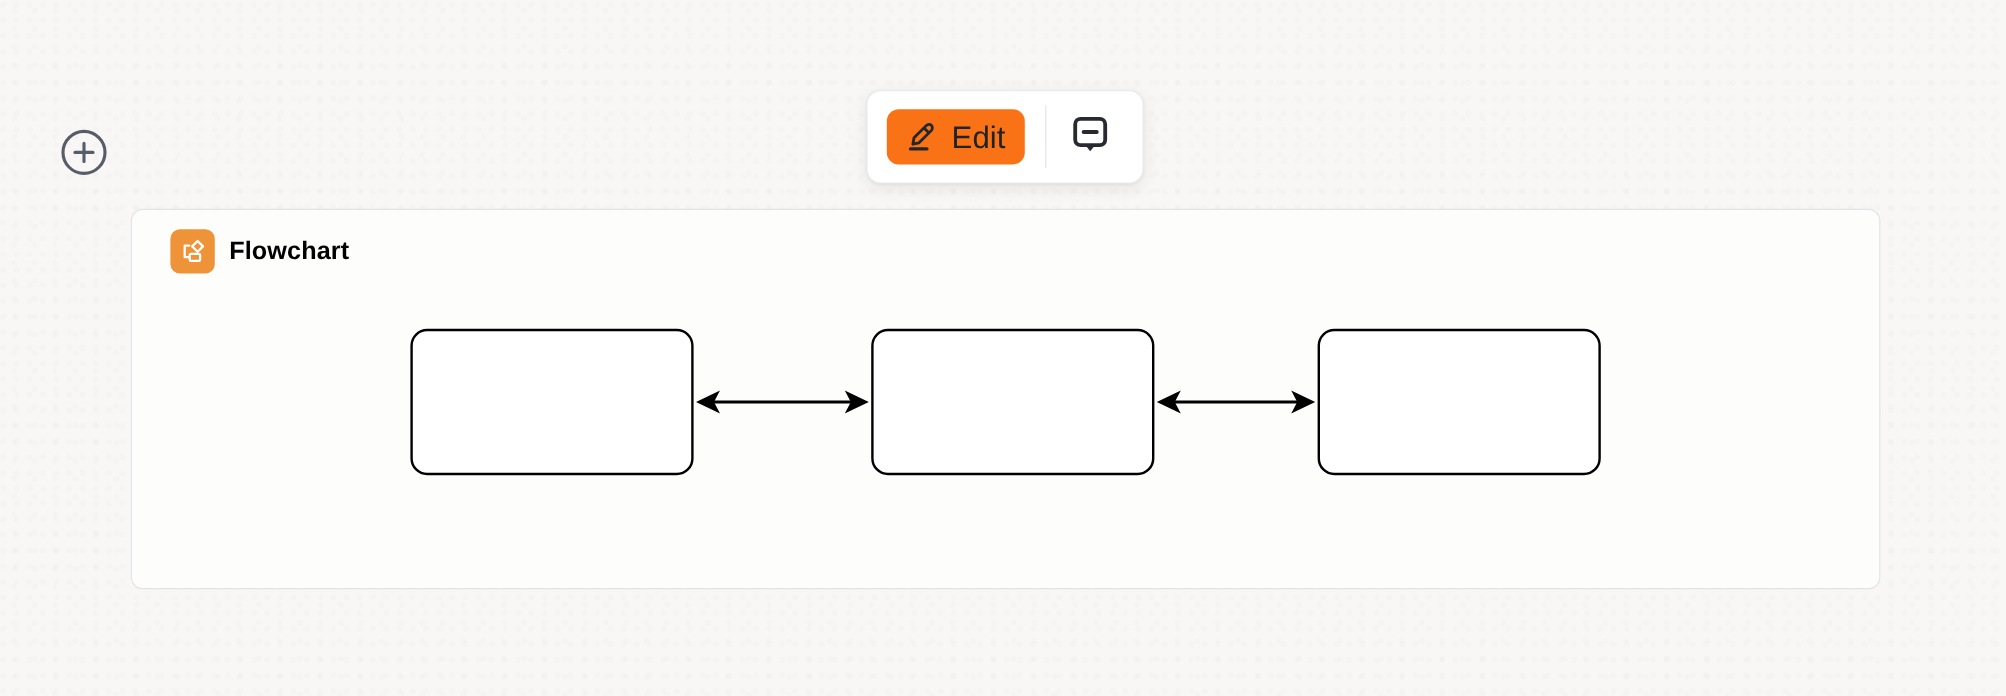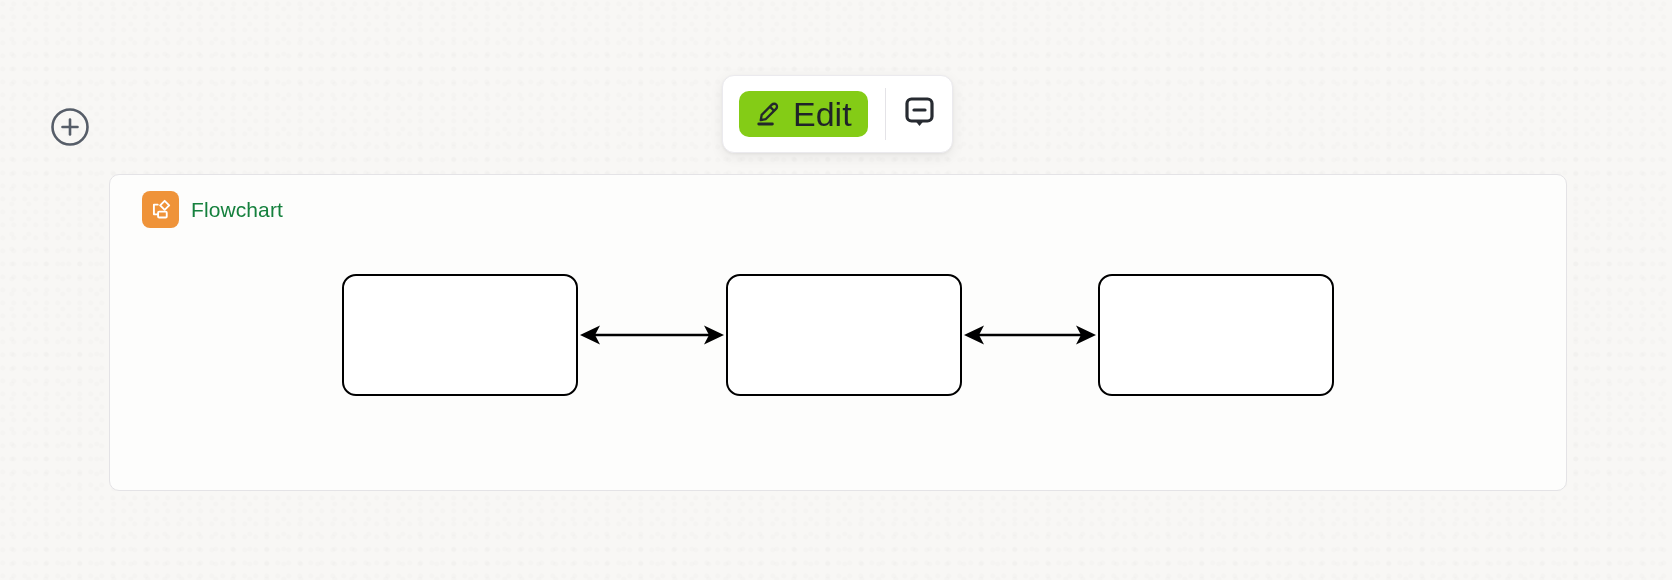--- a/index.html
+++ b/index.html
@@ -37,25 +37,25 @@
     background: #ffffff;
     border: 1px solid #ebeaee;
     border-radius: 12px;
     box-shadow: 0 4px 14px rgba(0,0,0,0.07), 0 1px 3px rgba(0,0,0,0.05);
     display: flex; align-items: center;
     padding: 0 14px 0 16px;
   }
   .edit-btn {
     height: 46px;
     display: flex; align-items: center; gap: 10px;
-    background: #84cc16;
+    background: #f97316;
     border: none; border-radius: 10px;
     padding: 0 16px 0 13px;
     font-family: "Liberation Sans", sans-serif;
-    font-size: 34px; font-weight: 500; color: #1f2329;
+    font-size: 26px; font-weight: 500; color: #1f2329;
     cursor: pointer;
   }
   .toolbar-divider {
     width: 1px; height: 52px;
     background: #e4e3e7;
     margin: 0 15px 0 17px;
   }
   .comment-btn {
     width: 44px; height: 46px;
     display: flex; align-items: center; justify-content: center;
@@ -76,21 +76,21 @@
     display: flex; align-items: center; gap: 12px;
   }
   .block-icon {
     width: 37px; height: 37px;
     border-radius: 8px;
     background: #ef9339;
     display: flex; align-items: center; justify-content: center;
     flex: 0 0 auto;
   }
   .block-title {
-    font-size: 21px; font-weight: 400; color: #15803d;
+    font-size: 21px; font-weight: 700; color: #000000;
     letter-spacing: 0.1px;
   }
 
   
   .diagram {
     position: absolute; left: 0; top: 99px;
     width: 100%;
     display: flex; align-items: center; justify-content: center;
   }
   .fc-node {

